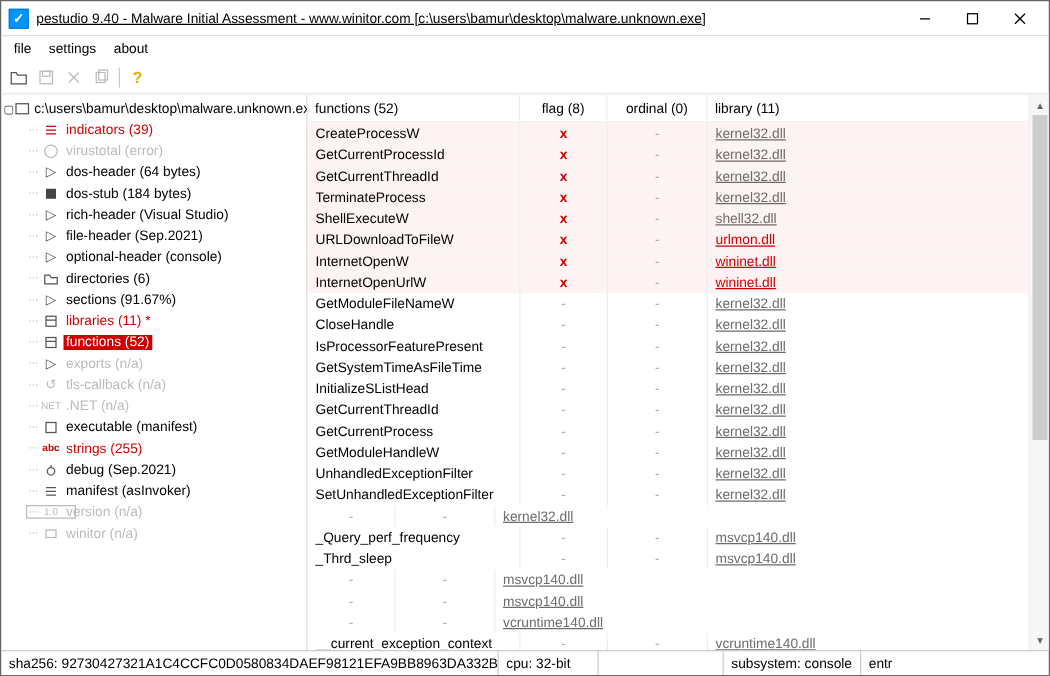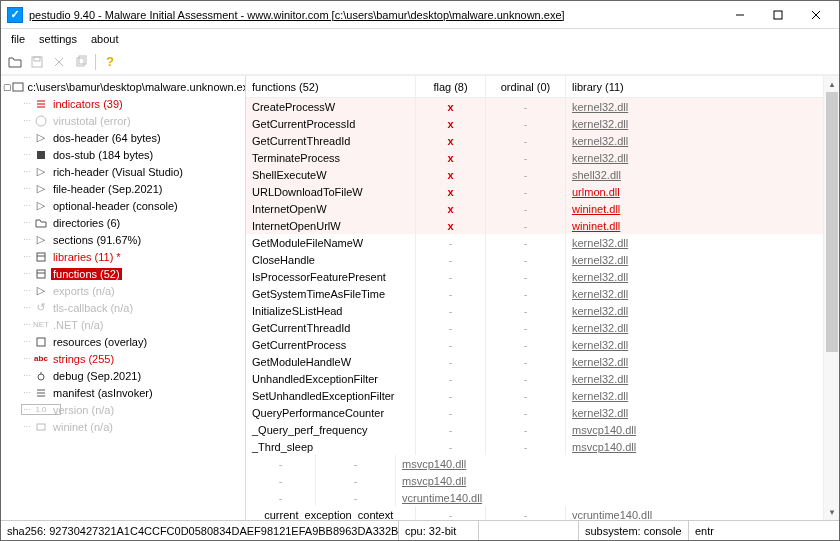--- a/index.html
+++ b/index.html
@@ -256,21 +256,21 @@
             </span>
             <span class="tree-label muted">.NET (n/a)</span>
           </div>
           <div class="tree-row depth1">
             <span class="tree-exp" style="color: rgb(187, 187, 187); font-size: 8px;">⋯</span>
             <span class="tree-icon">
               <svg viewBox="0 0 12 12" fill="none" stroke="#555">
                 <rect x="2" y="2" width="8" height="8"></rect>
               </svg>
             </span>
-            <span class="tree-label ">resources (overlay)</span>
+            <span class="tree-label ">executable (manifest)</span>
           </div>
           <div class="tree-row depth1">
             <span class="tree-exp" style="color: rgb(187, 187, 187); font-size: 8px;">⋯</span>
             <span class="tree-icon">
               <span style="color:#c00;font-size:8px;font-weight:bold;">abc</span>
             </span>
             <span class="tree-label red">strings (255)</span>
           </div>
           <div class="tree-row depth1">
             <span class="tree-exp" style="color: rgb(187, 187, 187); font-size: 8px;">⋯</span>
@@ -300,21 +300,21 @@
             </span>
             <span class="tree-label muted">version (n/a)</span>
           </div>
           <div class="tree-row depth1">
             <span class="tree-exp" style="color: rgb(187, 187, 187); font-size: 8px;">⋯</span>
             <span class="tree-icon">
               <svg viewBox="0 0 12 12" fill="none" stroke="#bbb">
                 <rect x="2" y="3" width="8" height="6"></rect>
               </svg>
             </span>
-            <span class="tree-label muted">wininet (n/a)</span>
+            <span class="tree-label muted">winitor (n/a)</span>
           </div>
         </div>
     </div>
 
     <div class="table-pane">
       <div class="table">
         <div class="thead">
           <div class="th col-fn">functions (52)</div>
           <div class="th col-flag">flag (8)</div>
           <div class="th col-ord">ordinal (0)</div>
@@ -531,21 +531,20 @@
                 <span class="dash">-</span>
               </div>
               <div class="td col-ord">
                 <span class="dash">-</span>
               </div>
               <div class="td col-lib">
                 <span class="lib-link">kernel32.dll</span>
               </div>
             </div>
             <div class="tr">
-              <div class="td col-fn">QueryPerformanceCounter</div>
               <div class="td col-flag">
                 <span class="dash">-</span>
               </div>
               <div class="td col-ord">
                 <span class="dash">-</span>
               </div>
               <div class="td col-lib">
                 <span class="lib-link">kernel32.dll</span>
               </div>
             </div>

